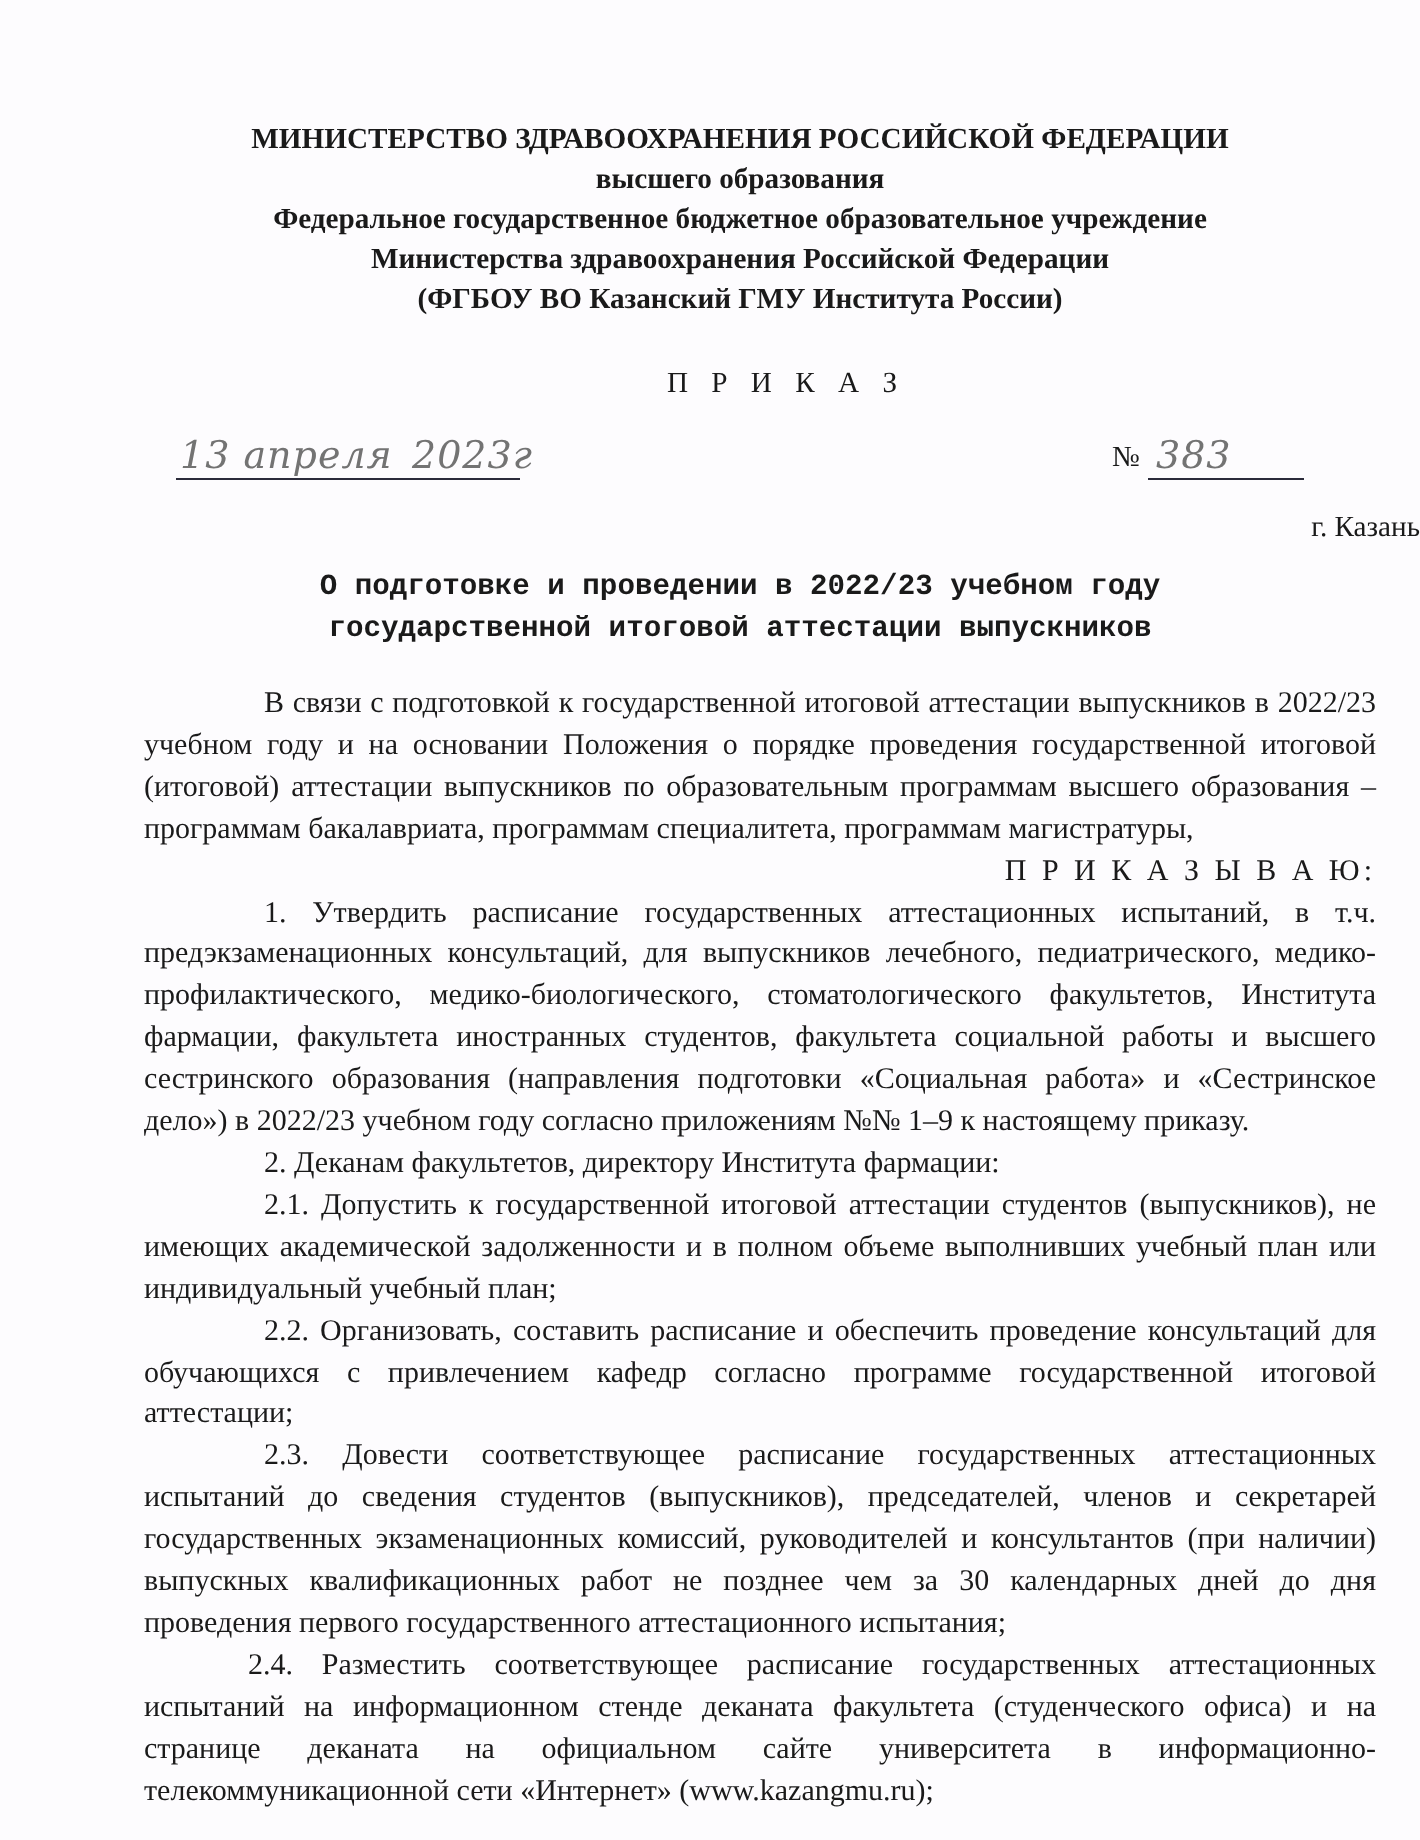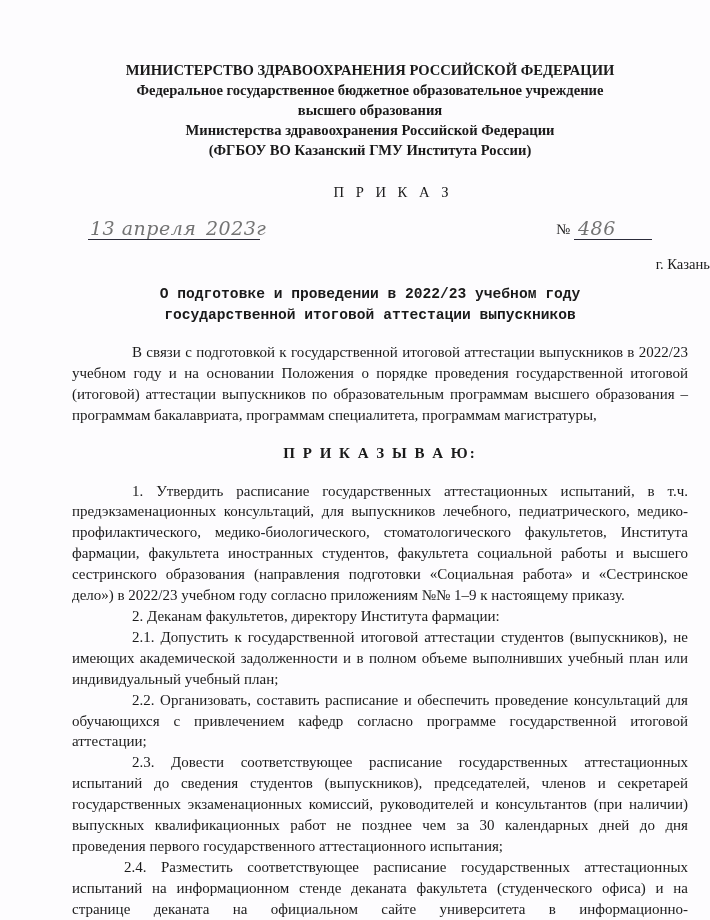--- a/index.html
+++ b/index.html
@@ -45,47 +45,47 @@
     position: absolute; left: 90px; width: 560px; top: 284px; text-align: center;
     font-weight: bold; font-size: 14.6px; line-height: 21px; font-family: Liberation Mono, monospace;
   }
   .body {
     position: absolute; left: 72px; top: 342px; width: 616px;
     font-size: 15px; line-height: 20.9px; text-align: justify;
   }
   .body p { margin: 0; text-indent: 60px; }
   .body p.ind2 { text-indent: 52px; }
   .body .orders {
-    text-align: center; font-weight: bold; text-indent: 0; letter-spacing: 2px; margin: 17px;
+    text-align: right; font-weight: normal; text-indent: 0; letter-spacing: 2px; margin: 0;
   }
 </style>
 </head>
 <body>
 
 <div class="page">
 
   <div class="header">
     <div class="l1">МИНИСТЕРСТВО ЗДРАВООХРАНЕНИЯ РОССИЙСКОЙ ФЕДЕРАЦИИ</div>
+    <div>высшего образования</div>
     <div>Федеральное государственное бюджетное образовательное учреждение</div>
-    <div>высшего образования</div>
     <div>Министерства здравоохранения Российской Федерации</div>
     <div>(ФГБОУ ВО Казанский ГМУ Института России)</div>
   </div>
 
   <div class="prikaz-title">П Р И К А З</div>
 
   <div class="date-line">
     <span class="handwriting hw-day">13 апреля</span>
     <span class="handwriting hw-year">2023г</span>
   </div>
 
   <div class="num-block">
     <span class="num-sign">№</span>
     <div class="num-line">
-      <span class="handwriting hw-num">486</span>
+      <span class="handwriting hw-num">383</span>
     </div>
   </div>
 
   <div class="city">г. Казань</div>
 
   <div class="subject">О подготовке и проведении в 2022/23 учебном году государственной итоговой аттестации выпускников</div>
 
   <div class="body">
     <p>В связи с подготовкой к государственной итоговой аттестации выпускников в 2022/23 учебном году и на основании Положения о порядке проведения государственной итоговой (итоговой) аттестации выпускников по образовательным программам высшего образования – программам бакалавриата, программам специалитета, программам магистратуры,</p>
     <p class="orders">П Р И К А З Ы В А Ю:</p>

